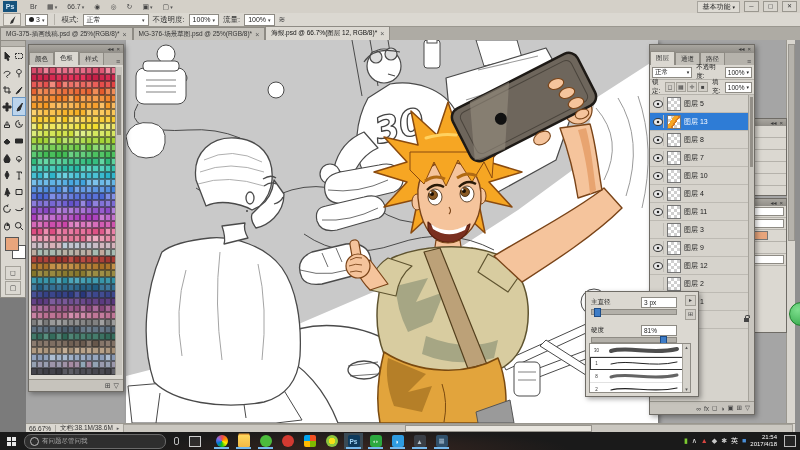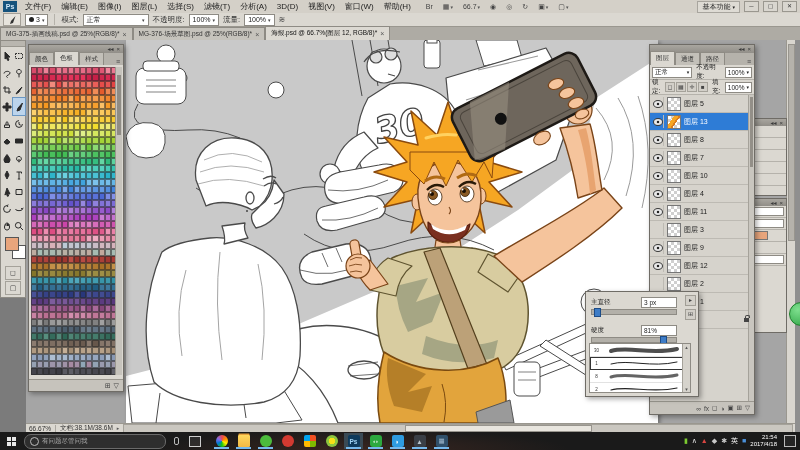--- a/index.html
+++ b/index.html
@@ -143,33 +143,20 @@
   .notif{width:10px;height:10px;border:1px solid #bbb;margin-left:3px;background:rgba(255,255,255,.05);}
   .tool svg{display:block;}
 </style>
 </head>
 <body>
 
 <div id="screen">
 
   <div class="menubar">
     <div class="ps-logo">Ps</div>
-    <div class="menus" style="display:flex;">
-        <span class="menu-item">文件(F)</span>
-        <span class="menu-item">编辑(E)</span>
-        <span class="menu-item">图像(I)</span>
-        <span class="menu-item">图层(L)</span>
-        <span class="menu-item">选择(S)</span>
-        <span class="menu-item">滤镜(T)</span>
-        <span class="menu-item">分析(A)</span>
-        <span class="menu-item">3D(D)</span>
-        <span class="menu-item">视图(V)</span>
-        <span class="menu-item">窗口(W)</span>
-        <span class="menu-item">帮助(H)</span>
-      </div>
     <div class="mb-icons">
         <span class="mbi">
           <span class="g">Br</span>
         </span>
         <span class="mbi">
           <span class="g">▦</span>
           <span class="c">▾</span>
         </span>
         <span class="mbi">
           <span class="g">66.7</span>

